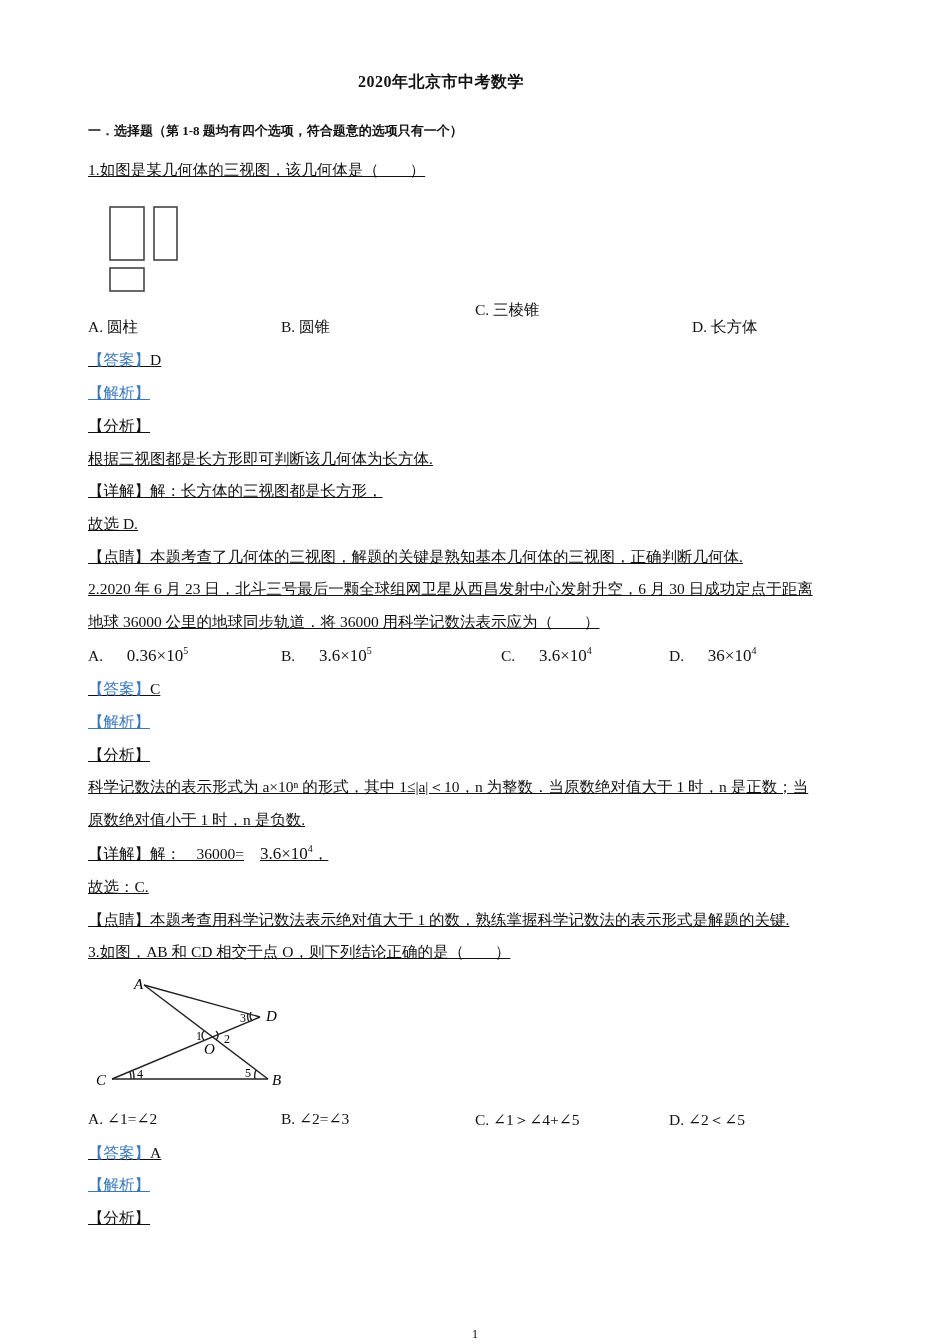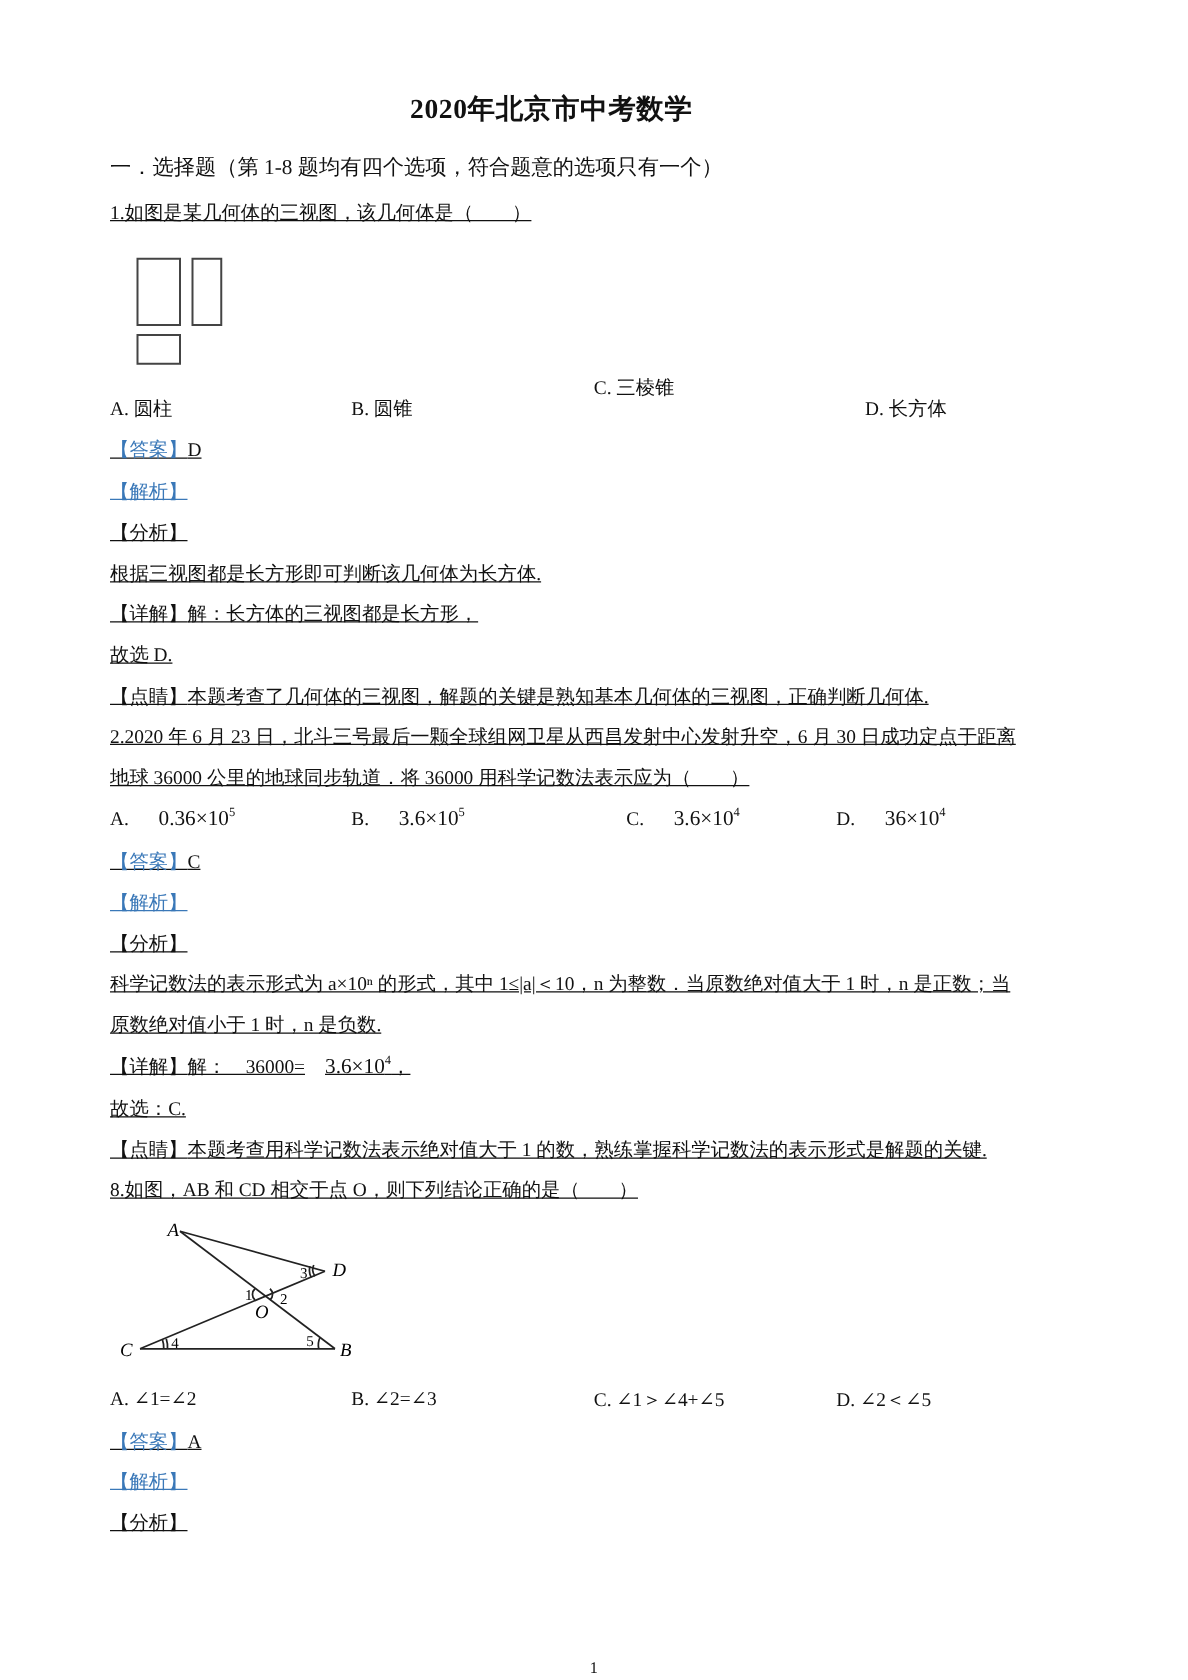--- a/index.html
+++ b/index.html
@@ -1,20 +1,20 @@
 <!DOCTYPE html>
 <html><head>
 <meta charset="utf-8">
 <style>
   html, body { margin: 0; padding: 0; background: #ffffff; }
   body { width: 950px; height: 1344px; position: relative; overflow: hidden;
          font-family: "Liberation Serif", "DejaVu Serif", serif; color: #111; }
   .abs { position: absolute; }
-  .title { left: 0; width: 882px; top: 72px; text-align: center; font-size: 22px; font-weight: bold; letter-spacing: 0.5px; }
-  .section { left: 88px; top: 122px; font-size: 17px; font-weight: normal; }
+  .title { left: 0; width: 882px; top: 72px; text-align: center; font-size: 16px; font-weight: bold; letter-spacing: 0.5px; }
+  .section { left: 88px; top: 122px; font-size: 13px; font-weight: bold; }
   .line { left: 88px; font-size: 15.5px; white-space: nowrap; text-decoration: underline; }
   .blue { color: #3a78b8; }
   .opt { font-size: 15.5px; white-space: nowrap; }
   .math { font-family: "Liberation Serif", serif; font-size: 17px; margin-left: 16px; }
   sup { font-size: 10px; vertical-align: 7px; }
   .page-num { left: 0; width: 950px; top: 1326px; text-align: center; font-size: 13px; }
   svg text { font-family: "Liberation Serif", serif; font-style: italic; }
 </style>
 </head>
 <body>
@@ -48,21 +48,21 @@
 <div class="abs opt" style="left:669px;top:645px"><span>D.</span>&nbsp; <span class="math">36×10</span><sup>4</sup></div>
 <div class="abs line" style="top:679px"><span class="blue">【答案】</span><span>C</span></div>
 <div class="abs line blue" style="top:712px">【解析】</div>
 <div class="abs line" style="top:745px">【分析】</div>
 <div class="abs line" style="top:777px">科学记数法的表示形式为 a×10ⁿ 的形式，其中 1≤|a|＜10，n 为整数．当原数绝对值大于 1 时，n 是正数；当</div>
 <div class="abs line" style="top:810px">原数绝对值小于 1 时，n 是负数.</div>
 <div class="abs line" style="top:843px"><span>【详解】</span><span>解：　36000=</span><span class="math">3.6×10</span><sup>4</sup><span>，</span></div>
 <div class="abs line" style="top:877px">故选：C.</div>
 <div class="abs line" style="top:910px"><span>【点睛】</span><span>本题考查用科学记数法表示绝对值大于 1 的数，熟练掌握科学记数法的表示形式是解题的关键.</span></div>
 
-<div class="abs line" style="top:942px">8.如图，AB 和 CD 相交于点 O，则下列结论正确的是（　　）</div>
+<div class="abs line" style="top:942px">3.如图，AB 和 CD 相交于点 O，则下列结论正确的是（　　）</div>
 <svg class="abs" style="left:88px;top:972px" width="210" height="120">
   <g stroke="#222" stroke-width="1.4" fill="none">
     <line x1="56" y1="13" x2="172" y2="45"></line>
     <line x1="56" y1="13" x2="180" y2="107"></line>
     <line x1="24" y1="107" x2="172" y2="45"></line>
     <line x1="24" y1="107" x2="180" y2="107"></line>
     <path d="M160,41 A12,12 0 0 0 161,50"></path>
     <path d="M163,40 A9,9 0 0 0 164,49"></path>
     <path d="M116,59 A6,6 0 0 0 116,68"></path>
     <path d="M128,59 A6,6 0 0 1 128,68"></path>

